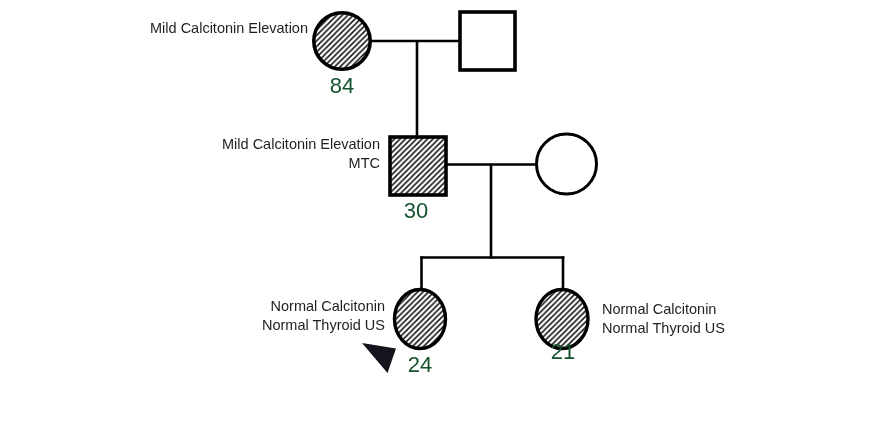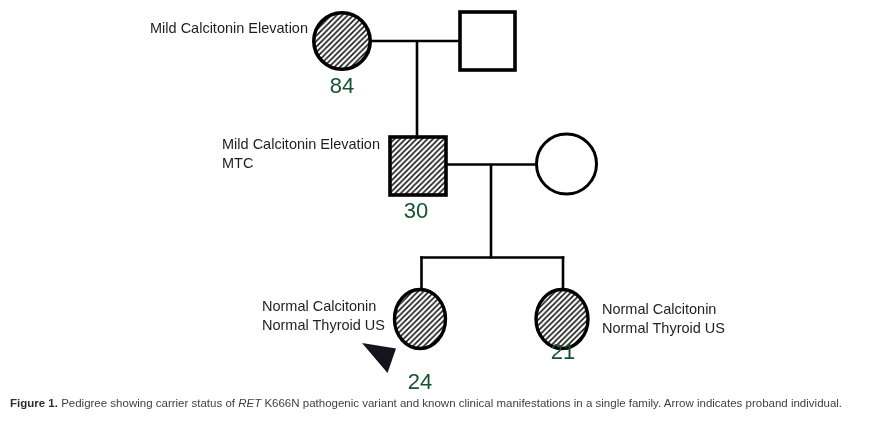--- a/index.html
+++ b/index.html
@@ -17,21 +17,21 @@
     left: 0; top: 0;
     width: 869px; height: 390px;
   }
   .lbl {
     position: absolute;
     font-size: 14.5px;
     line-height: 19px;
     color: #1f1f1f;
     white-space: nowrap;
   }
-  .lbl.right-align { }
+  .lbl.right-align { text-align: right; }
   .lbl .bold-line { font-weight: normal; }
   .age {
     position: absolute;
     font-size: 22px;
     color: #14532d;
     transform: translateX(-50%);
     white-space: nowrap;
   }
   .caption {
     position: absolute;
@@ -88,25 +88,22 @@
   <div class="lbl right-align" style="right:489px; top:135px;">
     <div>Mild Calcitonin Elevation</div>
     <div class="bold-line">MTC</div>
   </div>
   <div class="age" style="left:416px; top:198px;">30</div>
 
   <div class="lbl right-align" style="right:484px; top:297px;">
     <div>Normal Calcitonin</div>
     <div>Normal Thyroid US</div>
   </div>
-  <div class="age" style="left:420px; top:369px;">24</div>
+  <div class="age" style="left:420px; top:352px;">24</div>
 
   <div class="lbl" style="left:602px; top:300px;">
     <div>Normal Calcitonin</div>
     <div>Normal Thyroid US</div>
   </div>
   <div class="age" style="left:563px; top:339px;">21</div>
 
-  <div class="caption">
-    <span class="fig-label">Figure 1.</span><span>  Pedigree showing carrier status of </span><span class="gene">RET</span><span> K666N pathogenic variant and known clinical manifestations in a single family. Arrow indicates proband individual.</span>
-  </div>
 
 </div>
 
 </body></html>

